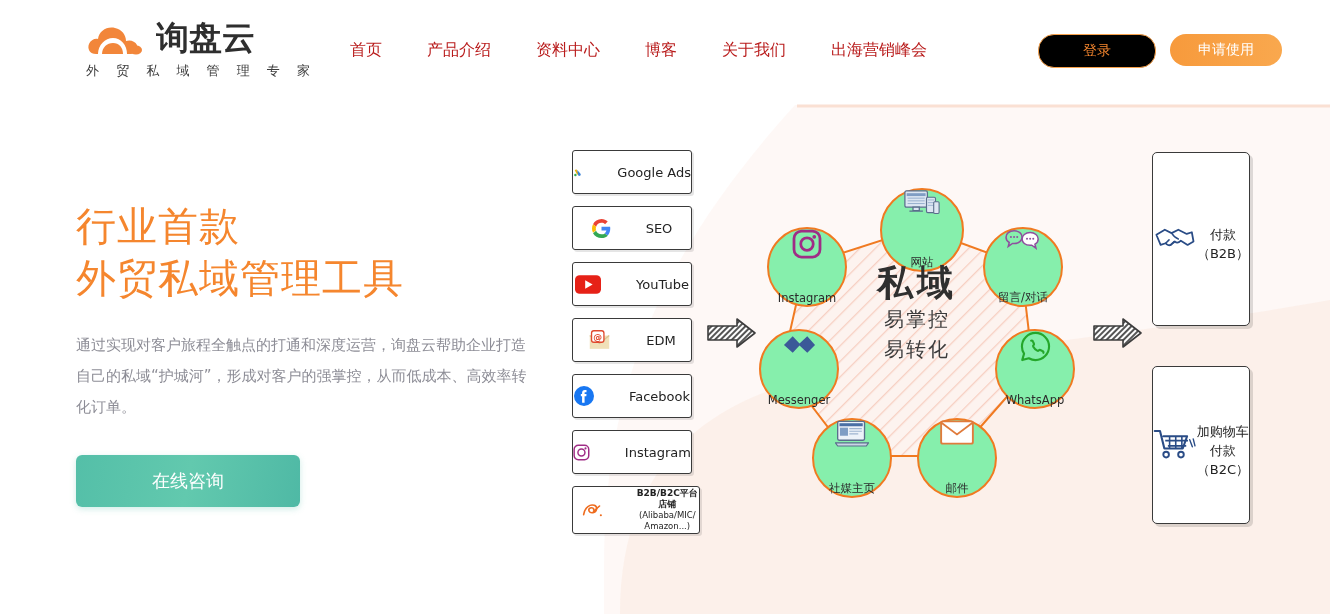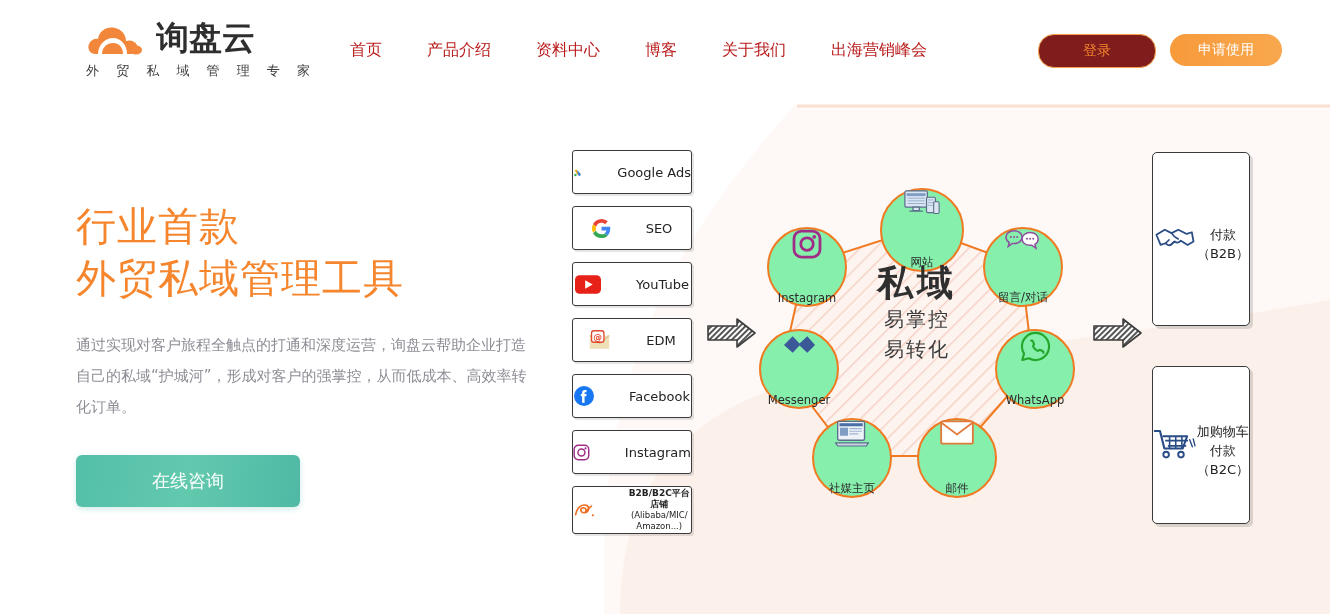--- a/index.html
+++ b/index.html
@@ -29,21 +29,21 @@
 
   #nav{position:absolute;left:350px;top:36px;display:flex;align-items:center;}
   .nav-item{
     font-size:16px;color:#b91c1c;margin-right:45px;cursor:pointer;
     white-space:nowrap;line-height:28px;
     font-family:"DejaVu Sans",sans-serif;
   }
 
   #btn-login{
     position:absolute;left:1038px;top:34px;width:116px;height:32px;
-    border:1px solid #F7A14B;border-radius:16px;background:#7f1d1d;
+    border:1px solid #F7A14B;border-radius:16px;background:#000000;
     color:#F5862E;font-size:14px;display:flex;align-items:center;justify-content:center;
     cursor:pointer;font-family:"DejaVu Sans",sans-serif;
   }
   #btn-apply{
     position:absolute;left:1170px;top:34px;width:112px;height:32px;
     border-radius:16px;
     background:linear-gradient(90deg,#F79A3C 0%,#F9A84E 100%);
     color:#ffffff;font-size:14px;display:flex;align-items:center;justify-content:center;
     cursor:pointer;font-family:"DejaVu Sans",sans-serif;
   }
@@ -70,21 +70,21 @@
   
   #channels{position:absolute;left:572px;top:150px;width:120px;z-index:10;}
   .chan-card{
     position:relative;width:118px;height:42px;margin-bottom:12px;
     background:#ffffff;border:1.2px solid #3a3a3a;border-radius:3px;
     display:flex;align-items:center;justify-content:center;
     box-shadow:2px 2px 0 rgba(0,0,0,.10);
     cursor:pointer;
     gap:28px;
   }
-  .chan-card.tall{height:46px;}
+  .chan-card.tall{height:46px;padding-left:8px;}
   .chan-label{
     font-size:13px;color:#232323;margin-left:7px;white-space:nowrap;
     font-family:"DejaVu Sans",sans-serif;
   }
   .chan-multi{
     font-size:8.5px;line-height:11px;color:#232323;text-align:center;margin-left:4px;
     font-family:"DejaVu Sans",sans-serif;
   }
   .chan-multi b{font-weight:bold;font-size:9px;}
 

